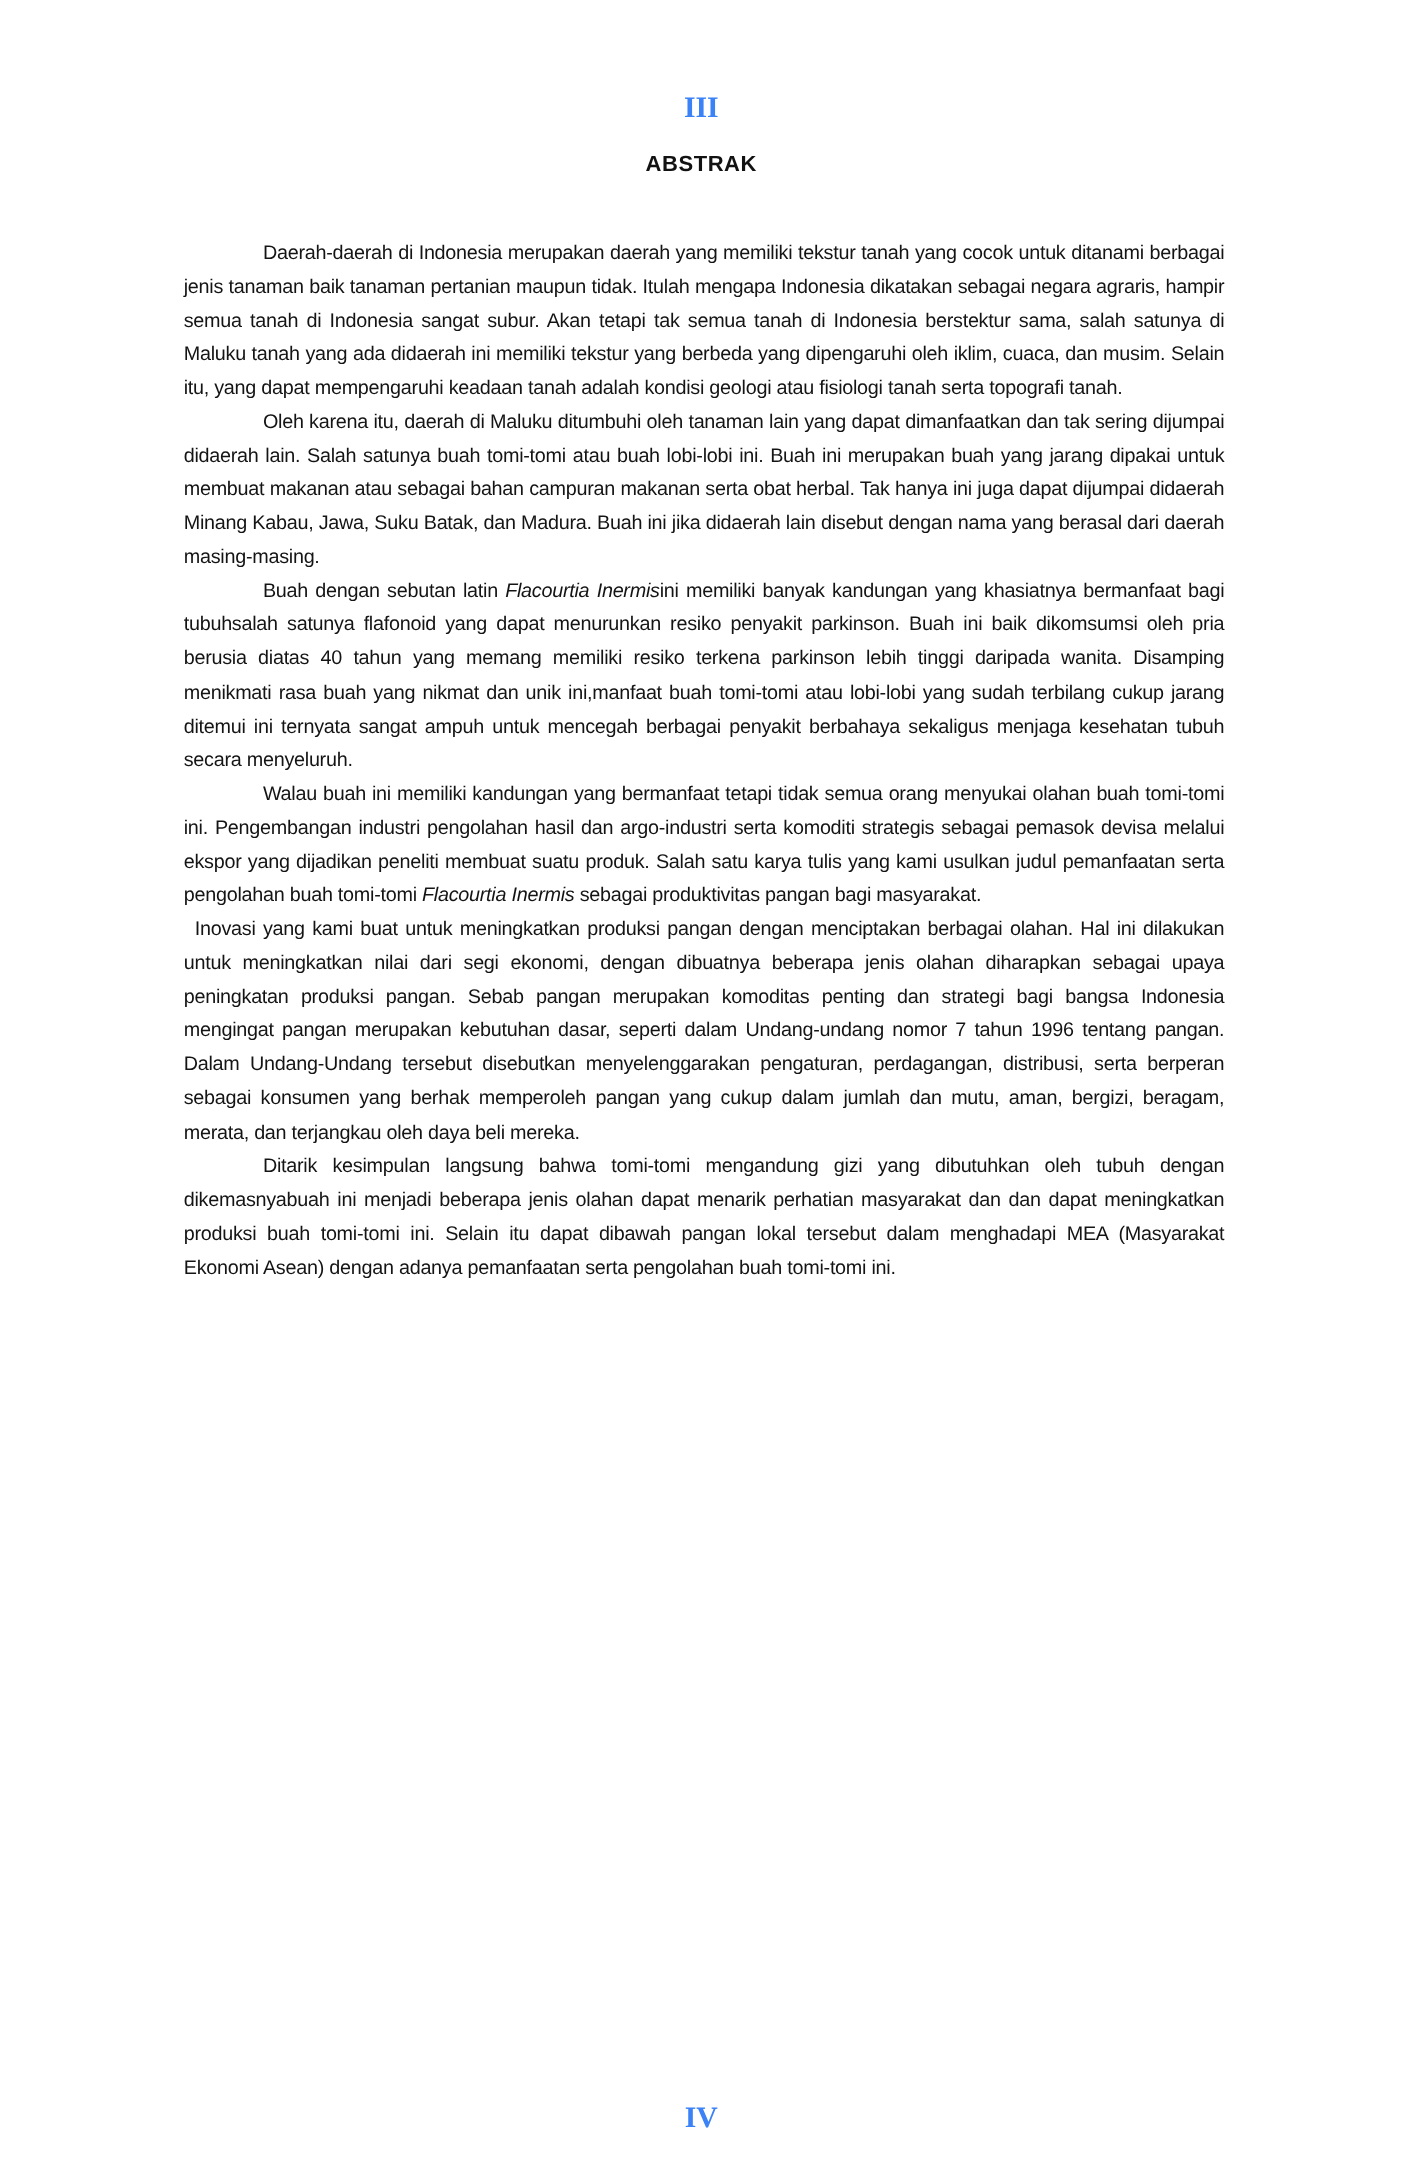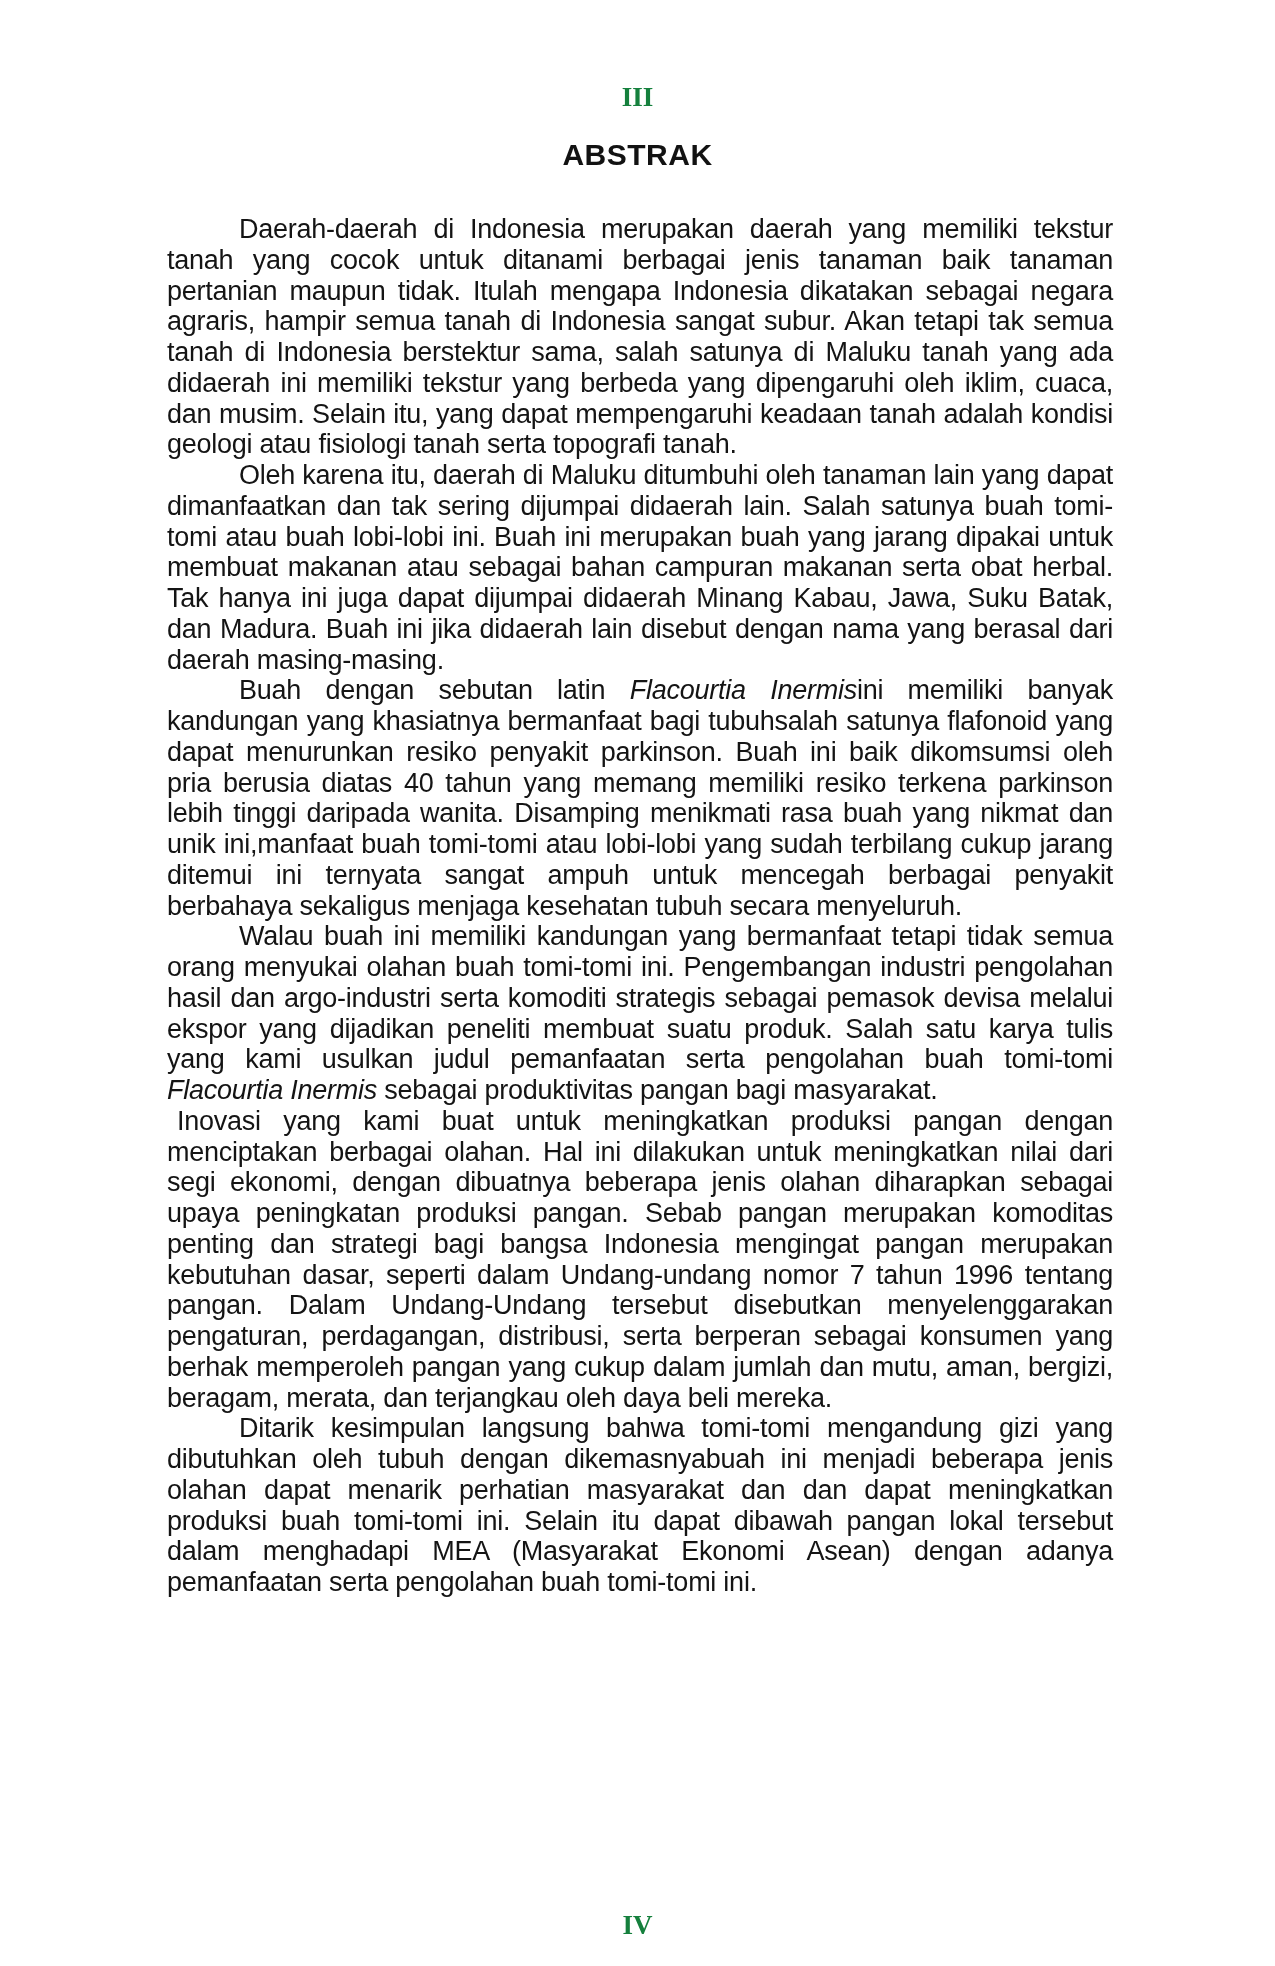--- a/index.html
+++ b/index.html
@@ -14,50 +14,50 @@
     font-family: "Liberation Sans", sans-serif;
     overflow: hidden;
   }
   .page-number {
     position: absolute;
     left: 0;
     width: 100%;
     text-align: center;
     font-family: "Liberation Serif", serif;
     font-size: 27px;
-    color: #15803d;
+    color: #3b82f6;
   }
   .page-number.top {
     top: 82px;
     font-weight: 700;
   }
   .page-number.bottom {
     top: 1910px;
     font-weight: 700;
   }
   .doc-title {
     position: absolute;
     top: 138px;
     left: 0;
     width: 100%;
     text-align: center;
     margin: 0;
     font-family: "Liberation Sans", sans-serif;
-    font-size: 30px;
+    font-size: 20px;
     font-weight: 700;
     color: #121212;
     letter-spacing: 0.5px;
   }
   .content {
     position: absolute;
     top: 214px;
     left: 167px;
     width: 946px;
     text-align: justify;
-    font-size: 27px;
+    font-size: 18px;
     line-height: 30.75px;
     color: #141414;
     letter-spacing: -0.25px;
   }
   .para {
     margin: 0;
     padding: 0;
   }
   .indent-large { text-indent: 72px; }
   .indent-small { text-indent: 10px; }

